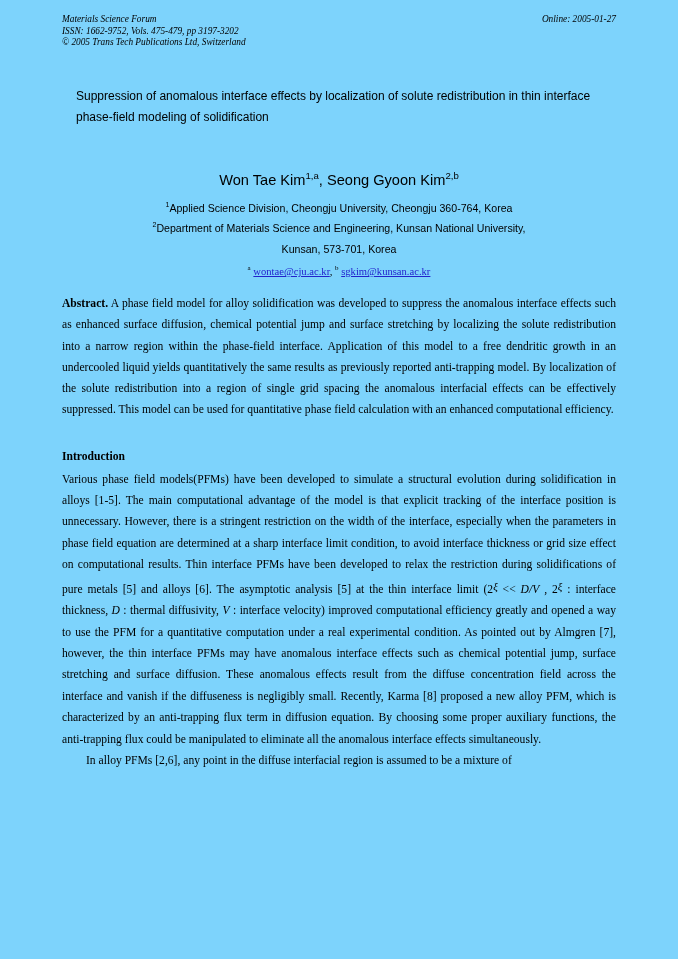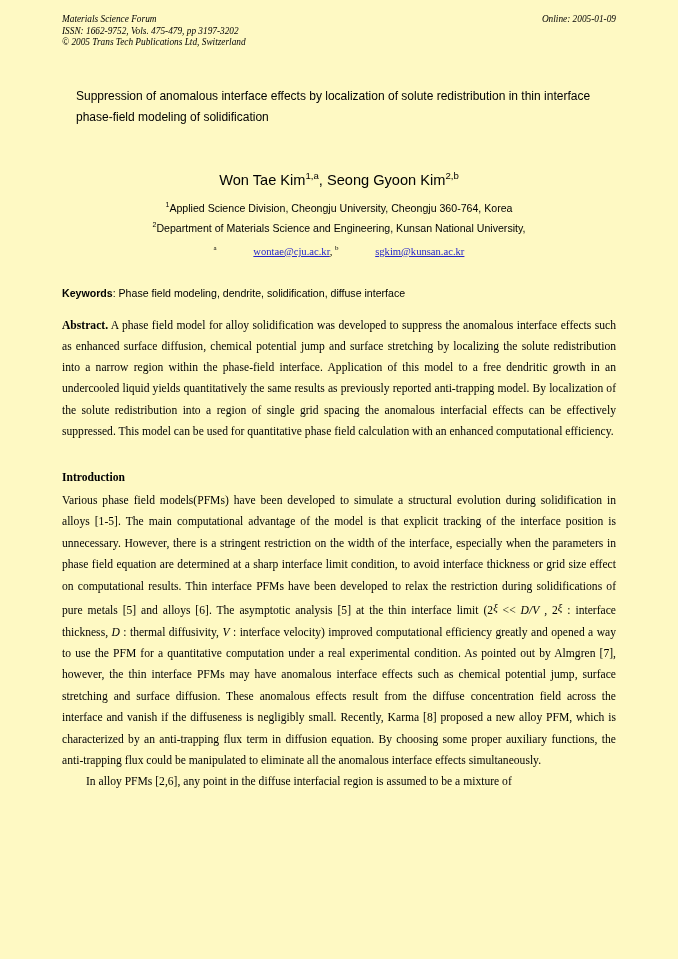--- a/index.html
+++ b/index.html
@@ -4,21 +4,21 @@
 <style>
   html, body {
     margin: 0;
     padding: 0;
     background: #ffffff;
   }
   .page {
     position: relative;
     width: 678px;
     height: 959px;
-    background: #fef9c3;
+    background: #7dd3fc;
     overflow: hidden;
     box-sizing: border-box;
   }
   .content {
     position: absolute;
     left: 62px;
     top: 14px;
     width: 554px;
   }
 
@@ -73,21 +73,20 @@
   .emails {
     margin-top: 6px;
     text-align: center;
     font-family: "Liberation Serif", "DejaVu Serif", serif;
     font-size: 10.6px;
     line-height: 15px;
     color: #000;
   }
   .emails a {
     color: #2222cc;
-    margin-left: 34px;
   }
   sup {
     font-size: 0.66em;
     vertical-align: super;
     line-height: 0;
   }
 
   
   .keywords {
     margin-top: 27px;
@@ -136,43 +135,43 @@
 
 <div class="page">
   <div class="content">
 
     <div class="masthead">
       <div class="lines">
         <div>Materials Science Forum</div>
         <div>ISSN: 1662-9752, Vols. 475-479, pp 3197-3202</div>
         <div>© 2005 Trans Tech Publications Ltd, Switzerland</div>
       </div>
-      <div class="online">Online: 2005-01-09</div>
+      <div class="online">Online: 2005-01-27</div>
     </div>
 
     <div class="title">Suppression of anomalous interface effects by localization of solute redistribution in thin interface phase-field modeling of solidification</div>
 
     <div class="authors">
       <span>Won Tae Kim</span><sup>1,a</sup><span>, </span><span>Seong Gyoon Kim</span><sup>2,b</sup>
     </div>
 
     <div class="affil">
       <sup>1</sup><span>Applied Science Division, Cheongju University, Cheongju 360-764, Korea</span>
     </div>
     <div class="affil" style="margin-top:2px;">
       <sup>2</sup><span>Department of Materials Science and Engineering, Kunsan National University,</span>
     </div>
+    <div class="affil" style="margin-top:2px;">
+      <span>Kunsan, 573-701, Korea</span>
+    </div>
 
     <div class="emails">
       <sup>a</sup> <a href="#">wontae@cju.ac.kr</a>, <sup>b</sup> <a href="#">sgkim@kunsan.ac.kr</a>
     </div>
 
-    <div class="keywords">
-      <b>Keywords</b><span>: </span><span>Phase field modeling, dendrite, solidification, diffuse interface</span>
-    </div>
 
     <div class="abstract">
       <b>Abstract.</b><span> A phase field model for alloy solidification was developed to suppress the anomalous interface effects such as enhanced surface diffusion, chemical potential jump and surface stretching by localizing the solute redistribution into a narrow region within the phase-field interface. Application of this model to a free dendritic growth in an undercooled liquid yields quantitatively the same results as previously reported anti-trapping model. By localization of the solute redistribution into a region of single grid spacing the anomalous interfacial effects can be effectively suppressed. This model can be used for quantitative phase field calculation with an enhanced computational efficiency.</span>
     </div>
 
     <div class="section-head">Introduction</div>
 
     <div class="para"><span>Various phase field models(PFMs) have been developed to simulate a structural evolution during solidification in alloys [1-5]. The main computational advantage of the model is that explicit tracking of the interface position is unnecessary. However, there is a stringent restriction on the width of the interface, especially when the parameters in phase field equation are determined at a sharp interface limit condition, to avoid interface thickness or grid size effect on computational results. Thin interface PFMs have been developed to relax the restriction during solidifications of pure metals [5] and alloys [6]. The asymptotic analysis [5] at the thin interface limit (2</span><span class="xi">ξ</span><span> &lt;&lt; </span><span class="mi">D</span><span class="mi">/</span><span class="mi">V</span><span> , 2</span><span class="xi">ξ</span><span> : interface thickness, </span><span class="mi">D</span><span> : thermal diffusivity, </span><span class="mi">V</span><span> : interface velocity) improved computational efficiency greatly and opened a way to use the PFM for a quantitative computation under a real experimental condition. As pointed out by Almgren [7], however, the thin interface PFMs may have anomalous interface effects such as chemical potential jump, surface stretching and surface diffusion. These anomalous effects result from the diffuse concentration field across the interface and vanish if the diffuseness is negligibly small. Recently, Karma [8] proposed a new alloy PFM, which is characterized by an anti-trapping flux term in diffusion equation. By choosing some proper auxiliary functions, the anti-trapping flux could be manipulated to eliminate all the anomalous interface effects simultaneously.</span></div>
 
     <div class="para indent">In alloy PFMs [2,6], any point in the diffuse interfacial region is assumed to be a mixture of</div>

